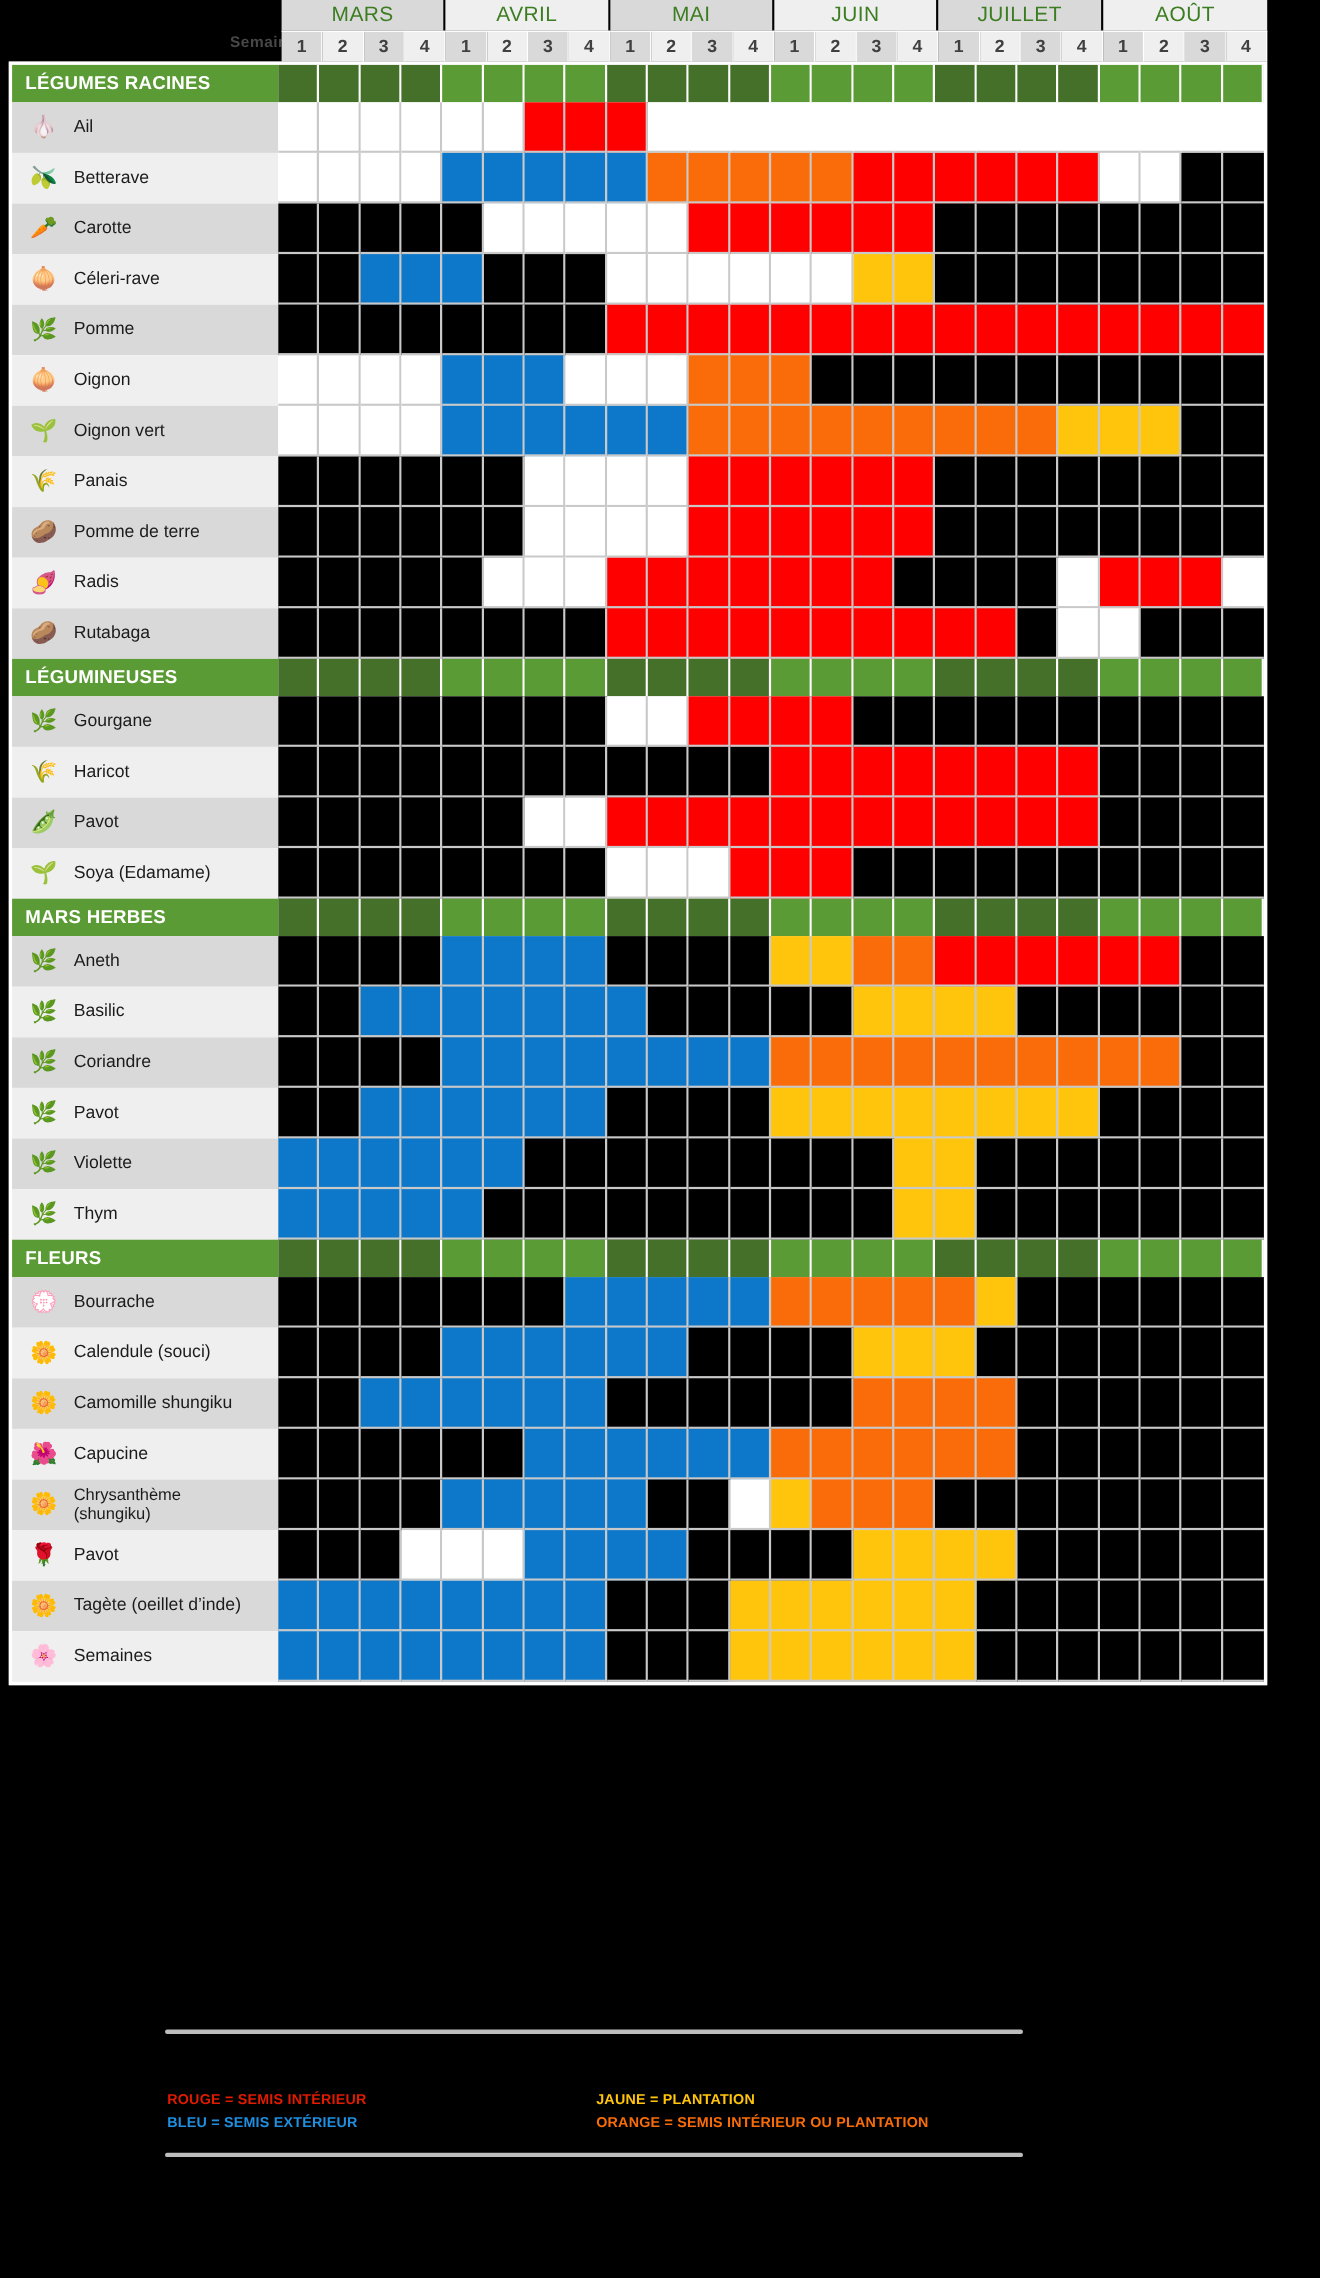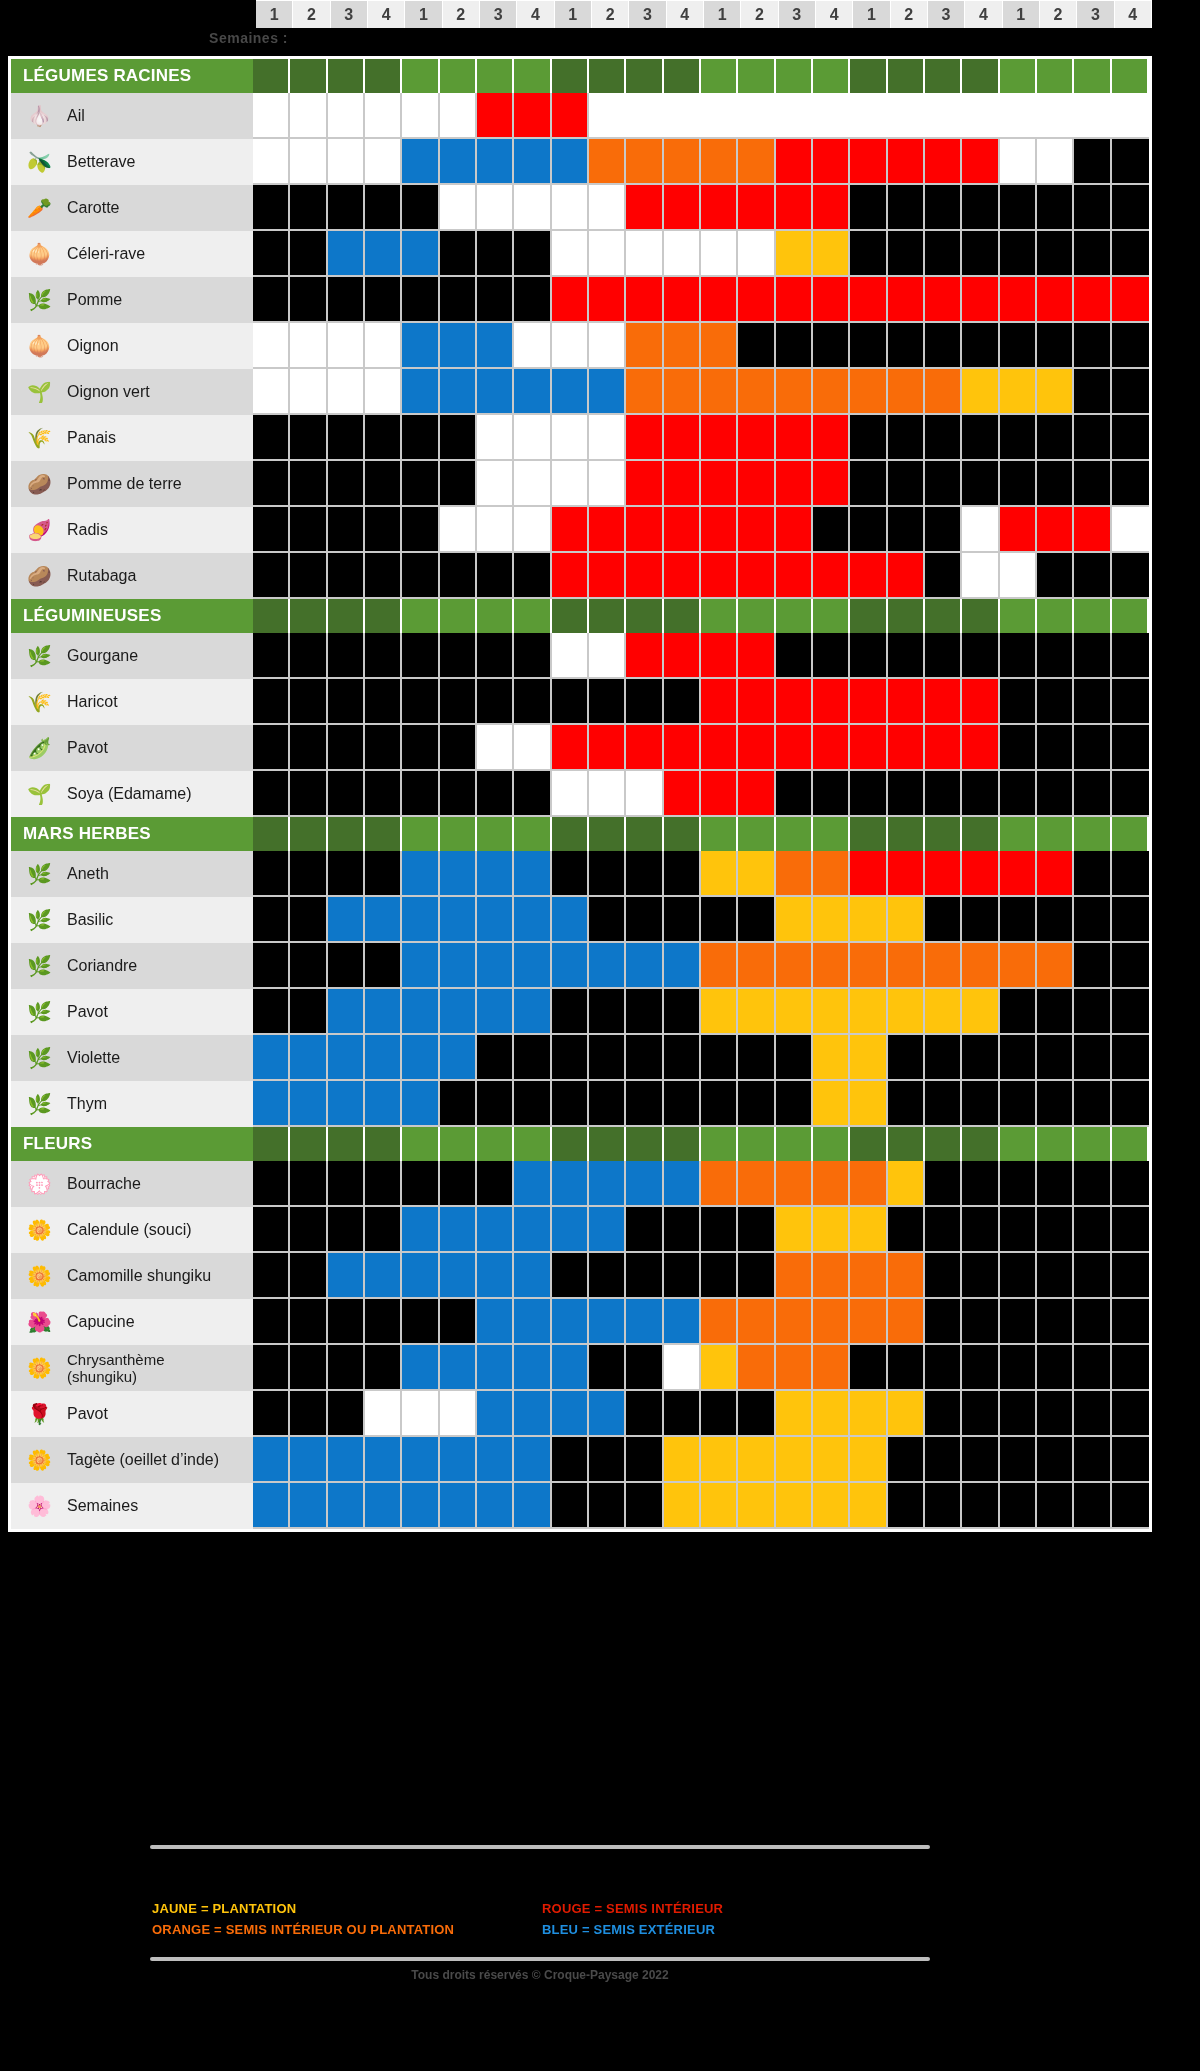--- a/index.html
+++ b/index.html
@@ -97,20 +97,28 @@
   .copyright{text-align:center;font-size:12px;color:#4a4a4a;margin-top:7px;font-weight:bold;}
 </style>
 </head>
 <body>
 
 <div class="sheet">
 
   <div class="semaines-lbl">Semaines :</div>
 
   <div class="hdr">
+    <div class="hdr-months" id="months">
+        <div class="hdr-month alt">MARS</div>
+        <div class="hdr-month">AVRIL</div>
+        <div class="hdr-month alt">MAI</div>
+        <div class="hdr-month">JUIN</div>
+        <div class="hdr-month alt">JUILLET</div>
+        <div class="hdr-month">AOÛT</div>
+      </div>
     <div class="hdr-weeks" id="weeks">
         <div class="wk alt">1</div>
         <div class="wk">2</div>
         <div class="wk alt">3</div>
         <div class="wk">4</div>
         <div class="wk alt">1</div>
         <div class="wk">2</div>
         <div class="wk alt">3</div>
         <div class="wk">4</div>
         <div class="wk alt">1</div>
@@ -1178,26 +1186,25 @@
           <div class="c k"></div>
           <div class="c k"></div>
           <div class="c k"></div>
         </div>
       </div>
     </div>
 
   <div class="legend">
     <div class="leg-rule"></div>
     <div class="leg-grid">
+      <div class="leg-col" id="legL">
+          <div class="leg-line" style="color: rgb(224, 27, 0);">ROUGE = SEMIS INTÉRIEUR</div>
+          <div class="leg-line" style="color: rgb(31, 143, 224);">BLEU = SEMIS EXTÉRIEUR</div>
+        </div>
       <div class="leg-col" id="legR">
           <div class="leg-line" style="color: rgb(255, 196, 12);">JAUNE = PLANTATION</div>
           <div class="leg-line" style="color: rgb(249, 108, 9);">ORANGE = SEMIS INTÉRIEUR OU PLANTATION</div>
         </div>
-      <div class="leg-col" id="legL">
-          <div class="leg-line" style="color: rgb(224, 27, 0);">ROUGE = SEMIS INTÉRIEUR</div>
-          <div class="leg-line" style="color: rgb(31, 143, 224);">BLEU = SEMIS EXTÉRIEUR</div>
-        </div>
     </div>
     <div class="leg-rule2"></div>
-    <div class="copyright">Tous droits réservés © Croque-Paysage 2022</div>
   </div>
 
 </div>
 
 </body></html>

